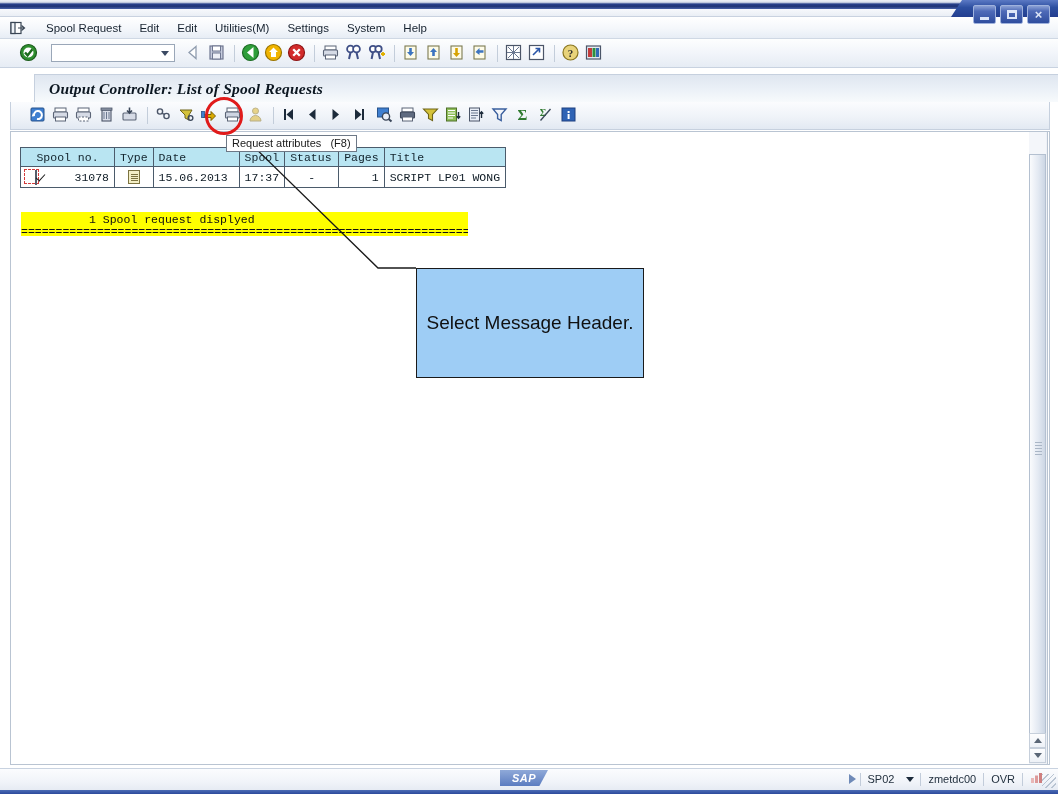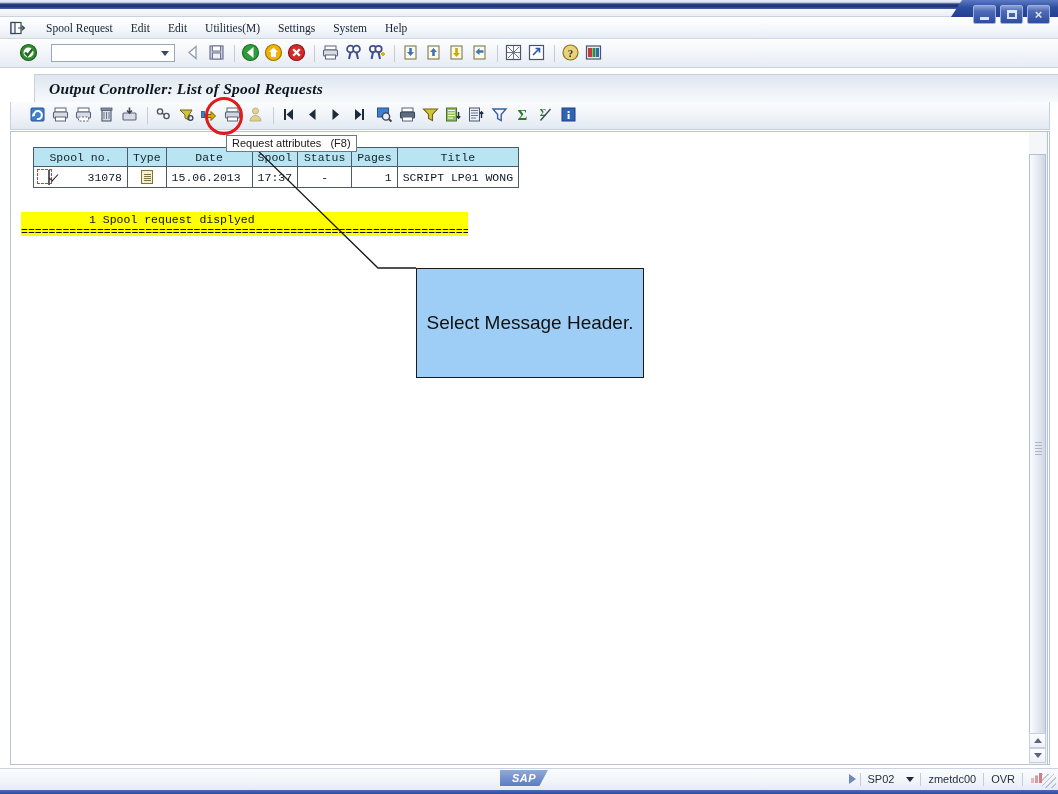--- a/index.html
+++ b/index.html
@@ -59,21 +59,21 @@
     background: linear-gradient(to bottom,#ffffff 0%,#f4f7fb 55%,#e7edf5 100%);
     border-bottom: 1px solid #cfd8e4;
     display: flex; align-items: center;
     padding-left: 10px;
   }
   .sysmenu-icon {
     width: 17px; height: 14px; margin-right: 10px; position: relative;
   }
   .menu-item {
     font-size: 11.5px; color: #16222f; padding: 2px 9px; white-space: nowrap;
-    font-family: Liberation Serif, serif;
+    font-family: Liberation Sans, sans-serif;
   }
 
   
   .systoolbar {
     position: absolute; left: 0; top: 39px; width: 1058px; height: 29px;
     background: linear-gradient(to bottom,#fdfefe 0%,#f2f5fa 50%,#e6ecf4 100%);
     border-bottom: 1px solid #c8d2e0;
     display: flex; align-items: center;
     padding-left: 18px;
   }
@@ -111,25 +111,25 @@
     display: flex; align-items: center; padding-left: 16px;
   }
 
   
   .workarea {
     position: absolute; left: 10px; top: 131px; width: 1040px; height: 634px;
     background: #ffffff; border: 1px solid #b9c4d2;
   }
 
   
-  .grid { position: absolute; left: 22px; top: 15px; }
+  .grid { position: absolute; left: 9px; top: 15px; }
   table.splist { border-collapse: collapse; font-family: "Liberation Mono", monospace; }
   table.splist th {
     background: #b9e5f2; color: #12232c;
-    font-weight: normal; font-size: 11.5px; text-align: center;
+    font-weight: normal; font-size: 11.5px; text-align: left;
     border: 1px solid #4b5b6b; border-width: 1px 1px 1px 1px;
     padding: 2px 5px; height: 19px; white-space: nowrap;
   }
   table.splist td {
     background: #ffffff; color: #0d1a24; font-size: 11.5px;
     border: 1px solid #4b5b6b; padding: 2px 5px; height: 21px; white-space: nowrap;
   }
   td.c-sel { background:#aec6e8; text-align: right; padding-right: 6px; position: relative;
              border-right: 1px solid #4b5b6b; }
   .selbox { position: absolute; left: 3px; top: 2px; width: 15px; height: 15px;

